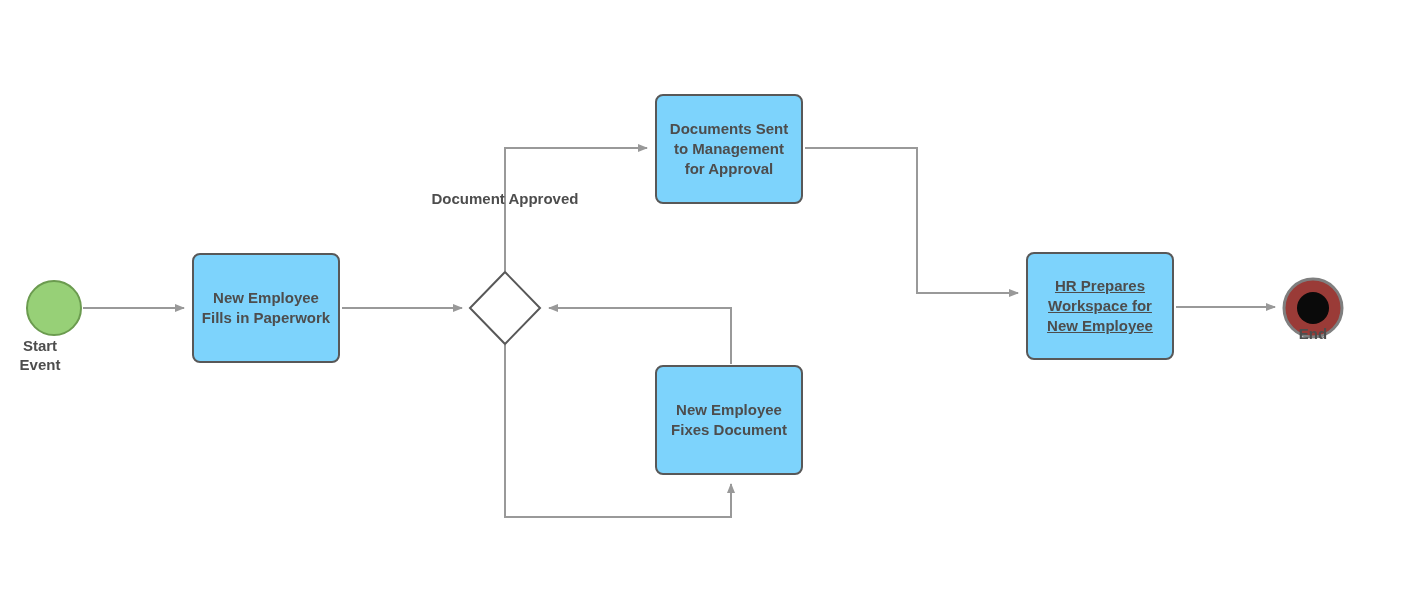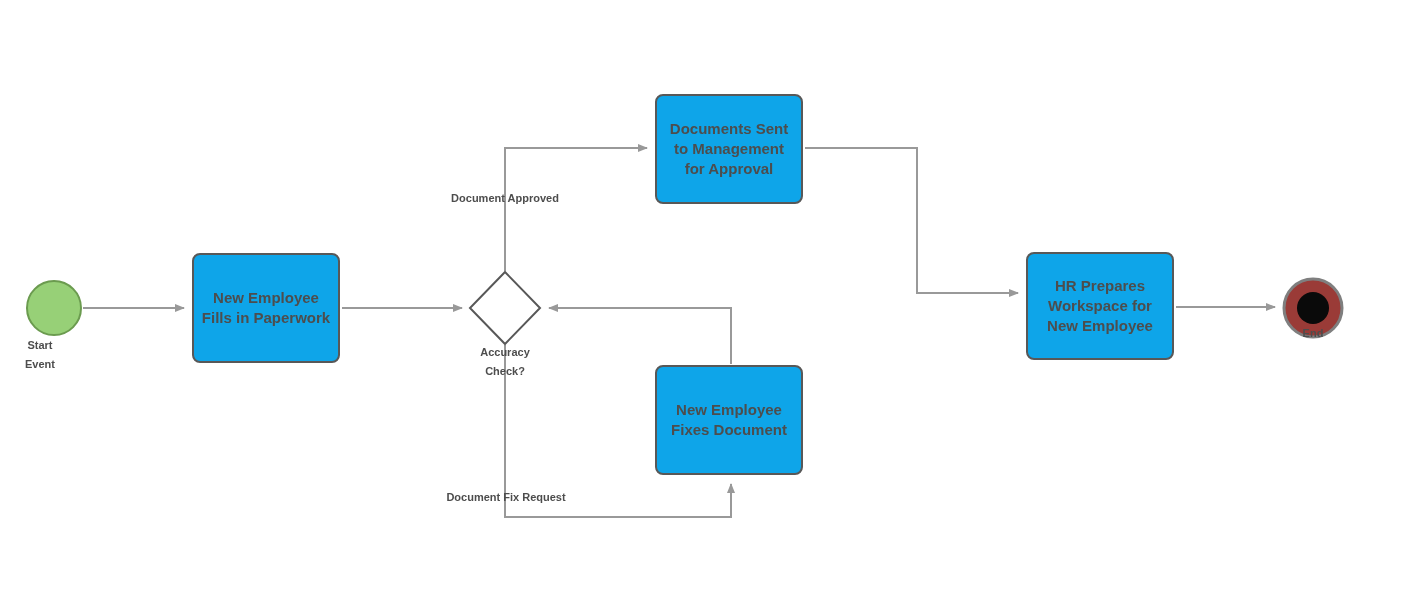--- a/index.html
+++ b/index.html
@@ -7,40 +7,40 @@
     position:relative;
     width:1408px;
     height:614px;
     background:#ffffff;
     font-family:"Liberation Sans", sans-serif;
     overflow:hidden;
   }
   svg.layer { position:absolute; left:0; top:0; width:1408px; height:614px; }
   .task {
     position:absolute;
-    background:#0ea5e9;
+    background:#7dd3fc;
     border:2px solid #585858;
     border-radius:8px;
     display:flex;
     align-items:center;
     justify-content:center;
     text-align:center;
     font-weight:bold;
     color:#4d4d4d;
     font-size:15px;
     line-height:20px;
     white-space:pre-line;
     box-sizing:border-box;
     padding:0;
   }
   .lbl {
     position:absolute;
     font-weight:bold;
     color:#4d4d4d;
-    font-size:11px;
+    font-size:15px;
     line-height:19px;
     text-align:center;
     white-space:pre-line;
   }
 </style>
 </head>
 <body>
 
 <div class="canvas">
 
@@ -70,29 +70,26 @@
   <div class="task" style="left:192px; top:253px; width:148px; height:110px;">New Employee
 Fills in Paperwork</div>
 
   <div class="task" style="left:655px; top:94px; width:148px; height:110px;">Documents Sent
 to Management
 for Approval</div>
 
   <div class="task" style="left:655px; top:365px; width:148px; height:110px;">New Employee
 Fixes Document</div>
 
-  <div class="task" style="left:1026px; top:252px; width:148px; height:108px;">HR Prepares
+  <div class="task" style="left:1026px; top:252px; width:148px; height:108px;text-decoration:underline;">HR Prepares
 Workspace for
 New Employee</div>
 
   <div class="lbl" style="left:0; top:336px; width:80px;">Start
 Event</div>
 
-  <div class="lbl" style="left:455px; top:343px; width:100px;">Accuracy
-Check?</div>
 
   <div class="lbl" style="left:405px; top:189px; width:200px;">Document Approved</div>
 
-  <div class="lbl" style="left:406px; top:488px; width:200px;">Document Fix Request</div>
 
   <div class="lbl" style="left:1283px; top:324px; width:60px;">End</div>
 
 </div>
 
 </body></html>

